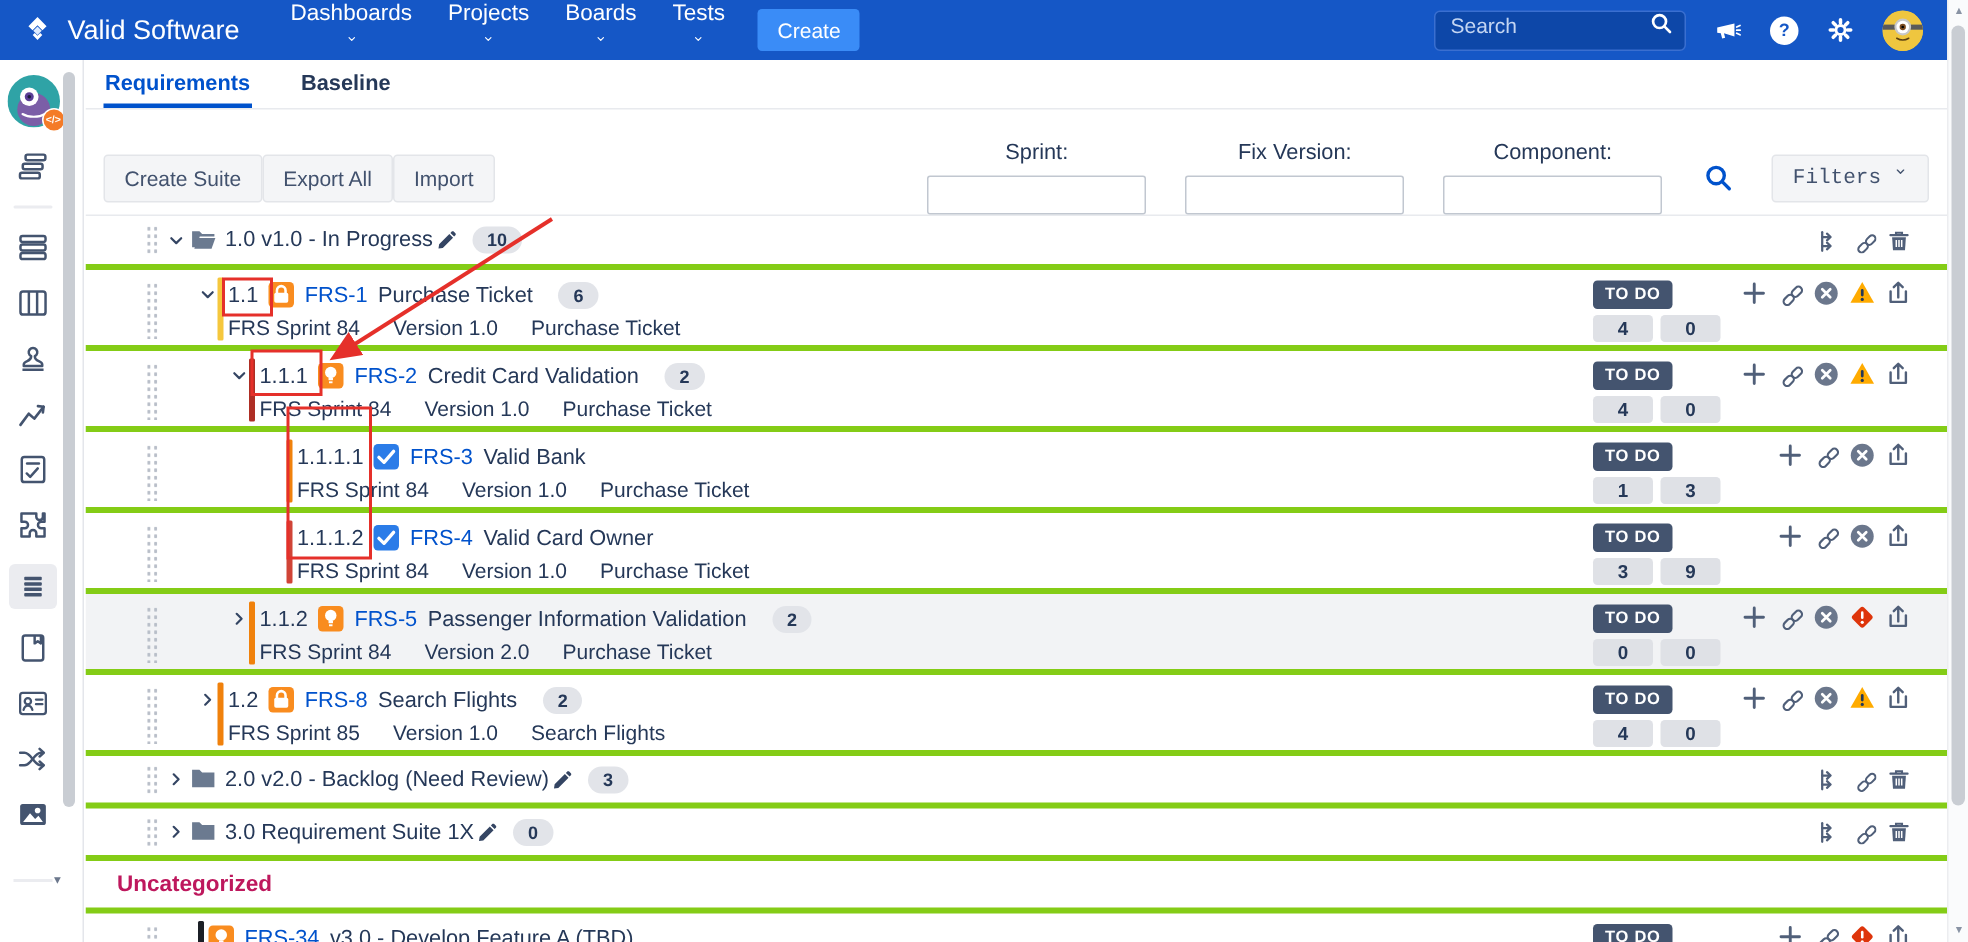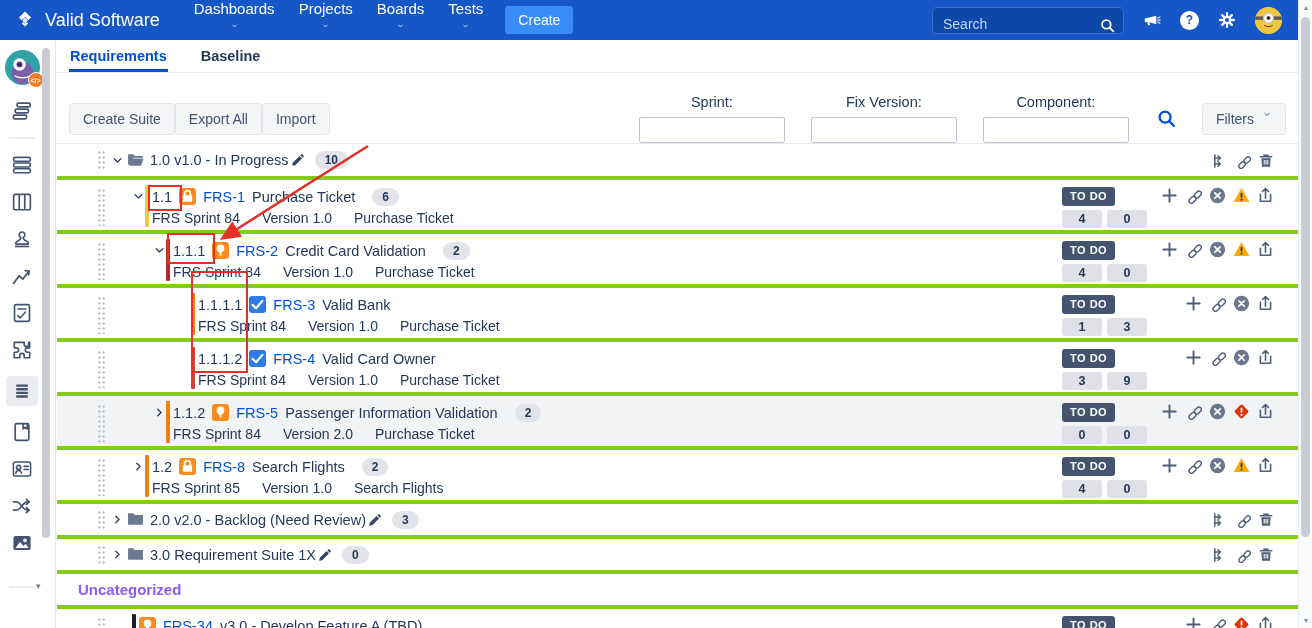--- a/index.html
+++ b/index.html
@@ -12,22 +12,22 @@
   .sym { position:absolute; width:0; height:0; overflow:hidden; }
 
   
   .nav { position:absolute; left:0; top:0; width:1312px; height:40px; background:#1557C6;
          display:flex; align-items:center; padding:0 30px 0 14px; color:#fff; z-index:10; }
   .brand { display:flex; align-items:center; gap:9px; font-size:18px; font-weight:500; margin-right:22px; white-space:nowrap; }
   .navitem { display:flex; align-items:center; gap:6px; font-size:15px; padding:0 12px; height:40px; cursor:pointer; white-space:nowrap;flex-direction:column; }
   .navcaret { width:9px; height:6px; }
   .create-btn { background:#3A8CF7; border-radius:3px; padding:6px 13px; font-size:14px; font-weight:500; margin-left:10px; cursor:pointer; }
   .nav-right { margin-left:auto; display:flex; align-items:center; gap:19px; }
-  .nav-search { width:192px; height:27px; background:#0D47A8; border:1px solid #3a6fd0; border-radius:4px;
-                display:flex; align-items:flex-end; padding:0 8px; }
+  .nav-search { width:168px; height:27px; background:#0D47A8; border:1px solid #3a6fd0; border-radius:4px;
+                display:flex; align-items:flex-start; padding:0 8px; }
   .nav-search input { flex:1; background:transparent; border:none; outline:none; color:#fff; font-size:14px; width:100px; font-family:inherit; }
   .nav-search input::placeholder { color:#C3D5F2; }
   .nav-ico { width:18px; height:18px; color:#fff; cursor:pointer; }
   .help-circle { width:19px; height:19px; border-radius:50%; background:#fff; color:#1557C6; font-weight:700; font-size:12px;
                  display:flex; align-items:center; justify-content:center; cursor:pointer; }
   .avatar { width:27px; height:27px; border-radius:50%; overflow:hidden; background:#EFC63F; cursor:pointer; }
 
   
   .pg-scroll { position:absolute; right:0; top:0; width:14px; height:628px; background:#FAFBFC; border-left:1px solid #ECEDF0; z-index:60; }
   .pg-scroll .arr { position:absolute; left:0; width:14px; height:15px; color:#8993A4; font-size:7px; display:flex; align-items:center; justify-content:center; }
@@ -51,30 +51,30 @@
   .tabs { height:33px; padding-left:12px; display:flex; gap:32px; border-bottom:1px solid #E8EAEE; align-items:flex-end; }
   .tab { font-size:14.5px; font-weight:600; padding:6px 1px 8px; cursor:pointer; color:#253858; }
   .tab.active { color:#0052CC; border-bottom:3px solid #0052CC; padding-bottom:5px; }
 
   .toolbar { display:flex; align-items:center; margin:30px 12px 0 12px; gap:0; height:31px; }
   .btn { background:#F4F5F7; border:1px solid #E3E5E9; border-radius:3px; padding:7px 13px; font-size:14px; color:#42526E; font-weight:500; cursor:pointer; white-space:nowrap; }
   .tb-fields { margin-left:auto; display:flex; align-items:center; gap:26px; }
   .fld { display:flex; align-items:center; gap:7px; font-size:14.5px; color:#253858;flex-direction:column; }
   .fld input { width:146px; height:26px; border:1px solid #C1C7D0; border-radius:2px; font-family:inherit; padding:0 6px; font-size:13px; }
   .tb-search { width:19px; height:19px; color:#0052CC; cursor:pointer; margin-left:2px; }
-  .filters-btn { display:flex; align-items:flex-start; gap:8px; }
+  .filters-btn { display:flex; align-items:flex-start; gap:8px;font-family:Liberation Mono, monospace; }
   .filters-btn .fcaret { width:10px; height:7px; color:#42526E; }
 
   
   .table { margin-top:9px; border-top:1px solid #E8EAEE; }
   .trow { position:relative; border-bottom:4px solid #84cc16; display:flex; align-items:flex-start; cursor:pointer; }
   .trow.suite { height:36px; align-items:center; }
   .trow.req { height:54px; }
   .trow.hl { background:#F2F3F5; }
-  .trow.section { height:35px; align-items:center; padding-left:21px; font-size:15px; font-weight:700; color:#8b5cf6; cursor:default; }
+  .trow.section { height:35px; align-items:center; padding-left:21px; font-size:15px; font-weight:700; color:#be185d; cursor:default; }
   .handle { width:9px; margin-left:40px; flex:none; cursor:grab;
             background-image:radial-gradient(circle,#B9BFC9 1.1px,transparent 1.3px); background-size:4.5px 5px; }
   .suite .handle { height:20px; }
   .req .handle { height:38px; margin-top:8px; }
   .ind0{width:4px;flex:none}.ind0r{width:12px;flex:none}.ind1{width:25px;flex:none}.ind2{width:46px;flex:none}.ind3{width:71px;flex:none}
   .chev { width:14px; flex:none; display:flex; justify-content:center; color:#344563; cursor:pointer; }
   .req .chev { margin-top:11px; }
   .chev svg { width:11px; height:11px; }
   .bar { width:4px; flex:none; height:42px; margin:5px 3px 0 0; border-radius:1px; }
   .suite-ico { width:17px; height:15px; color:#6B7A90; margin:0 6px 0 3px; flex:none; }

